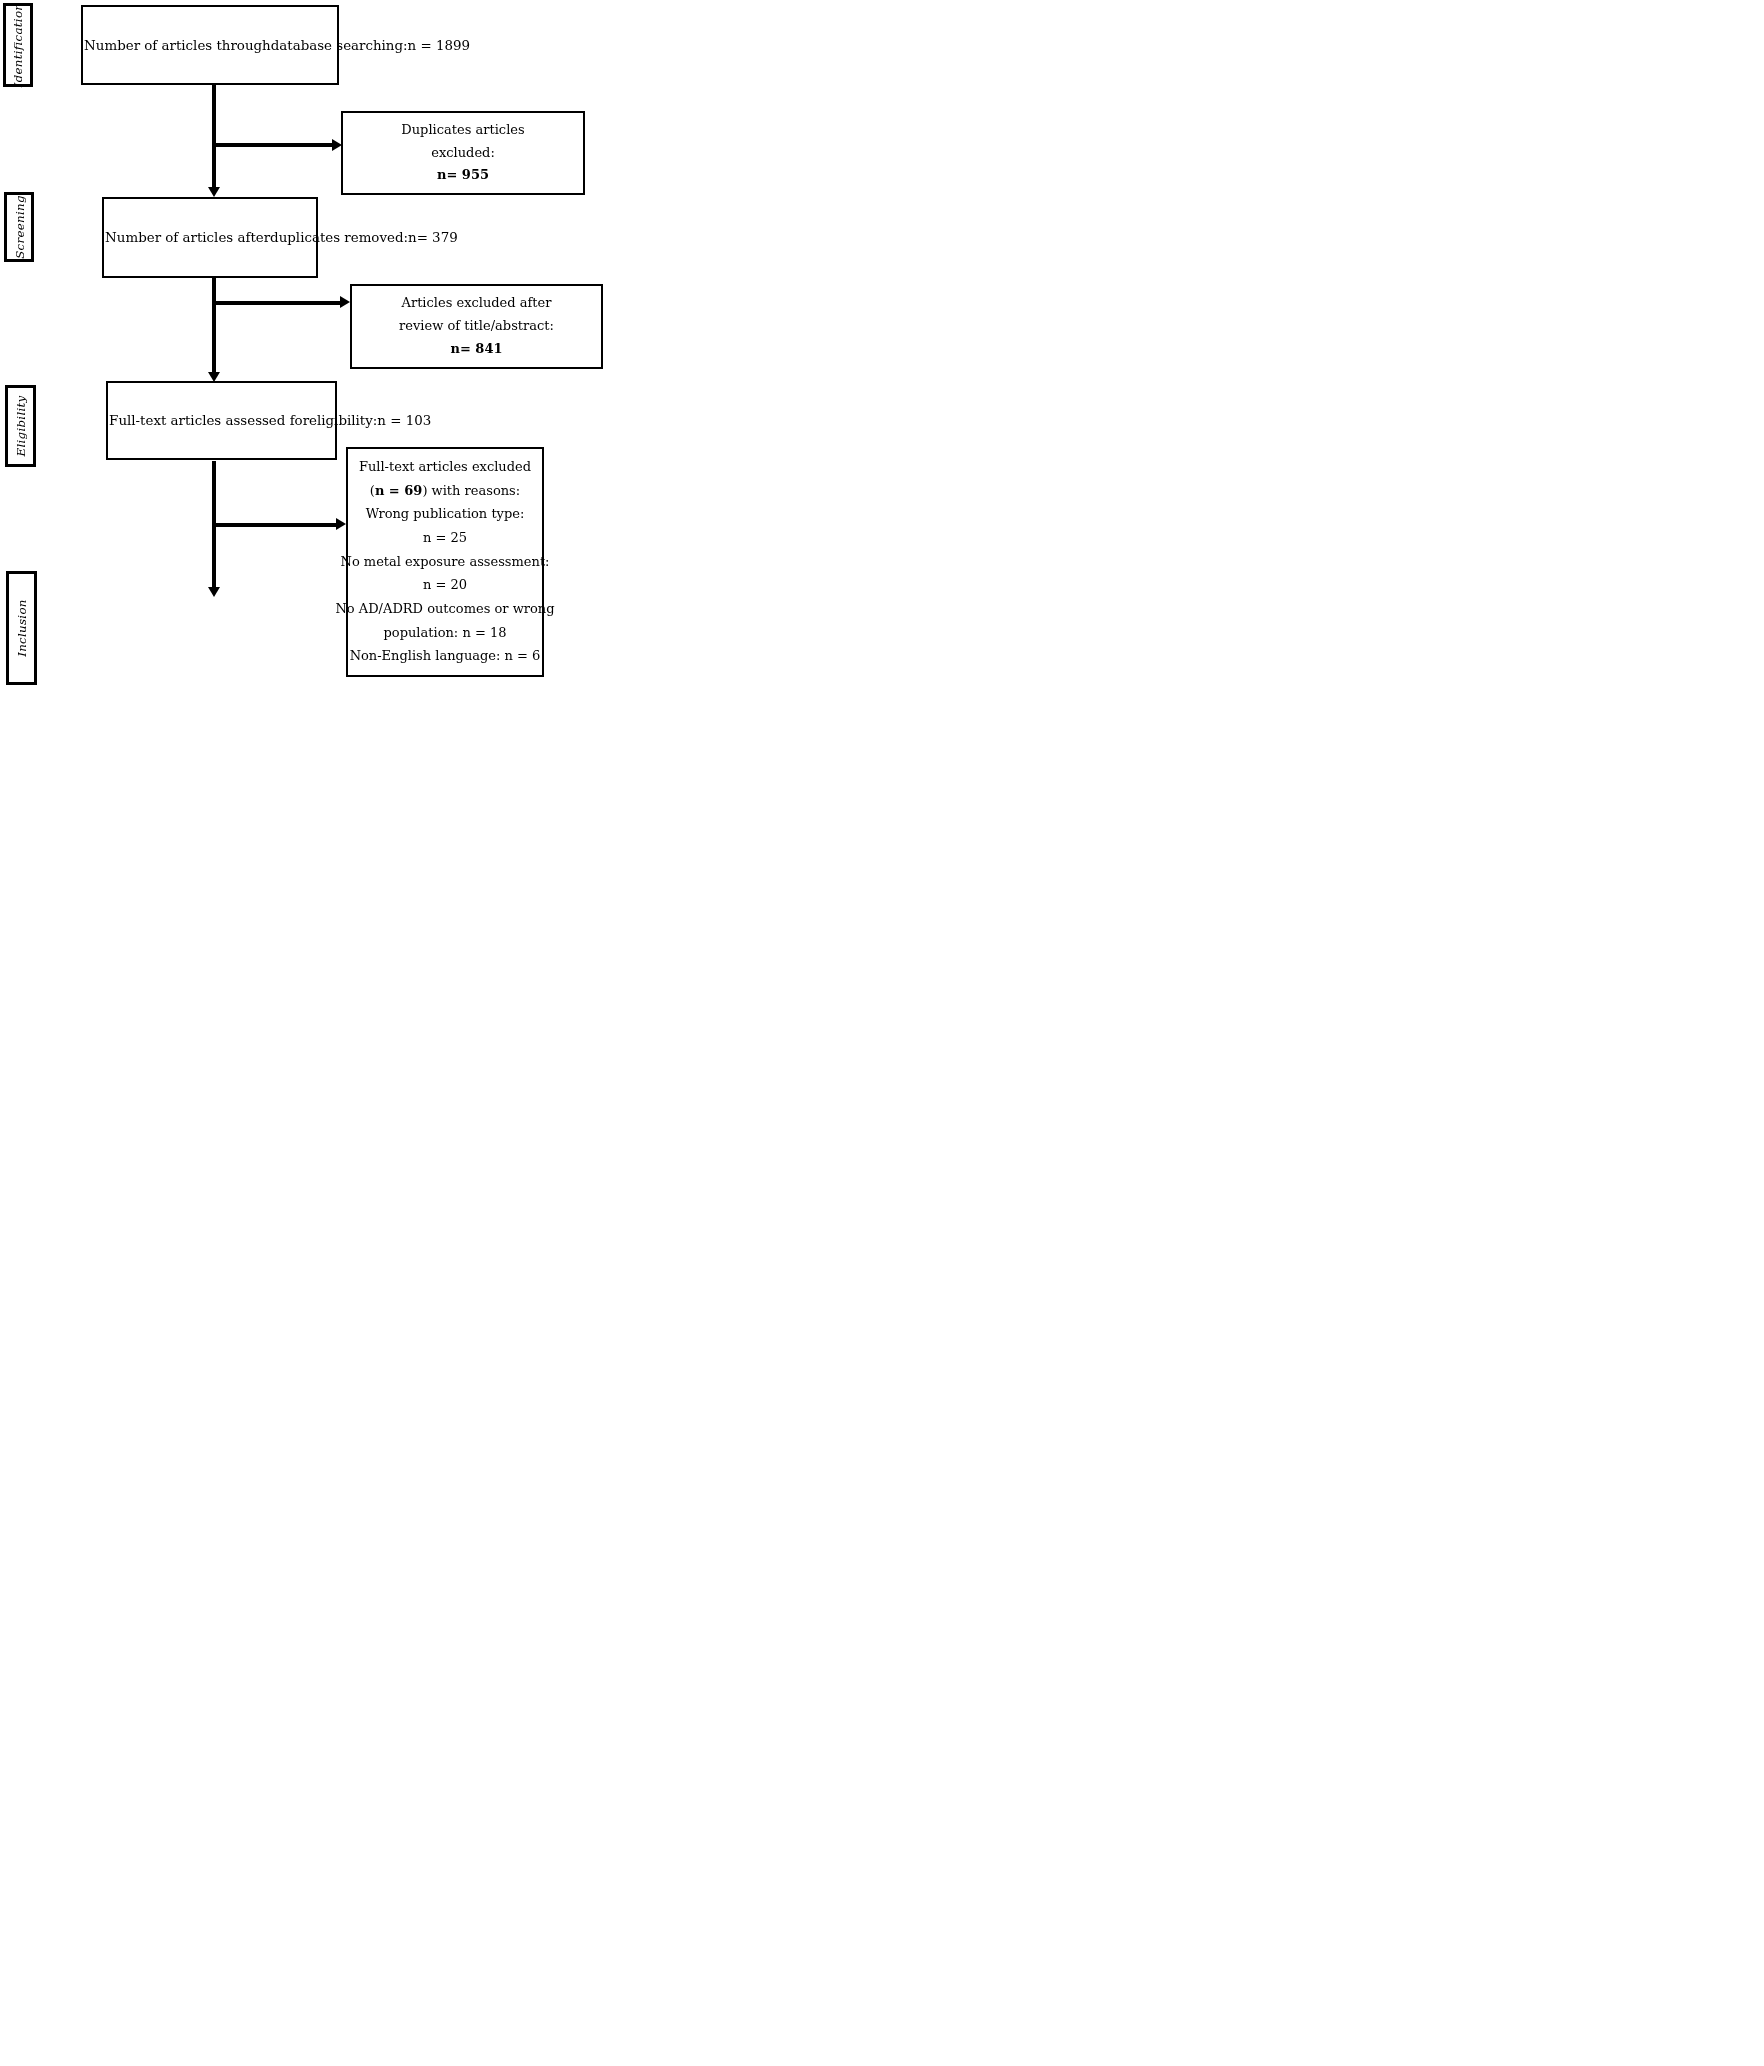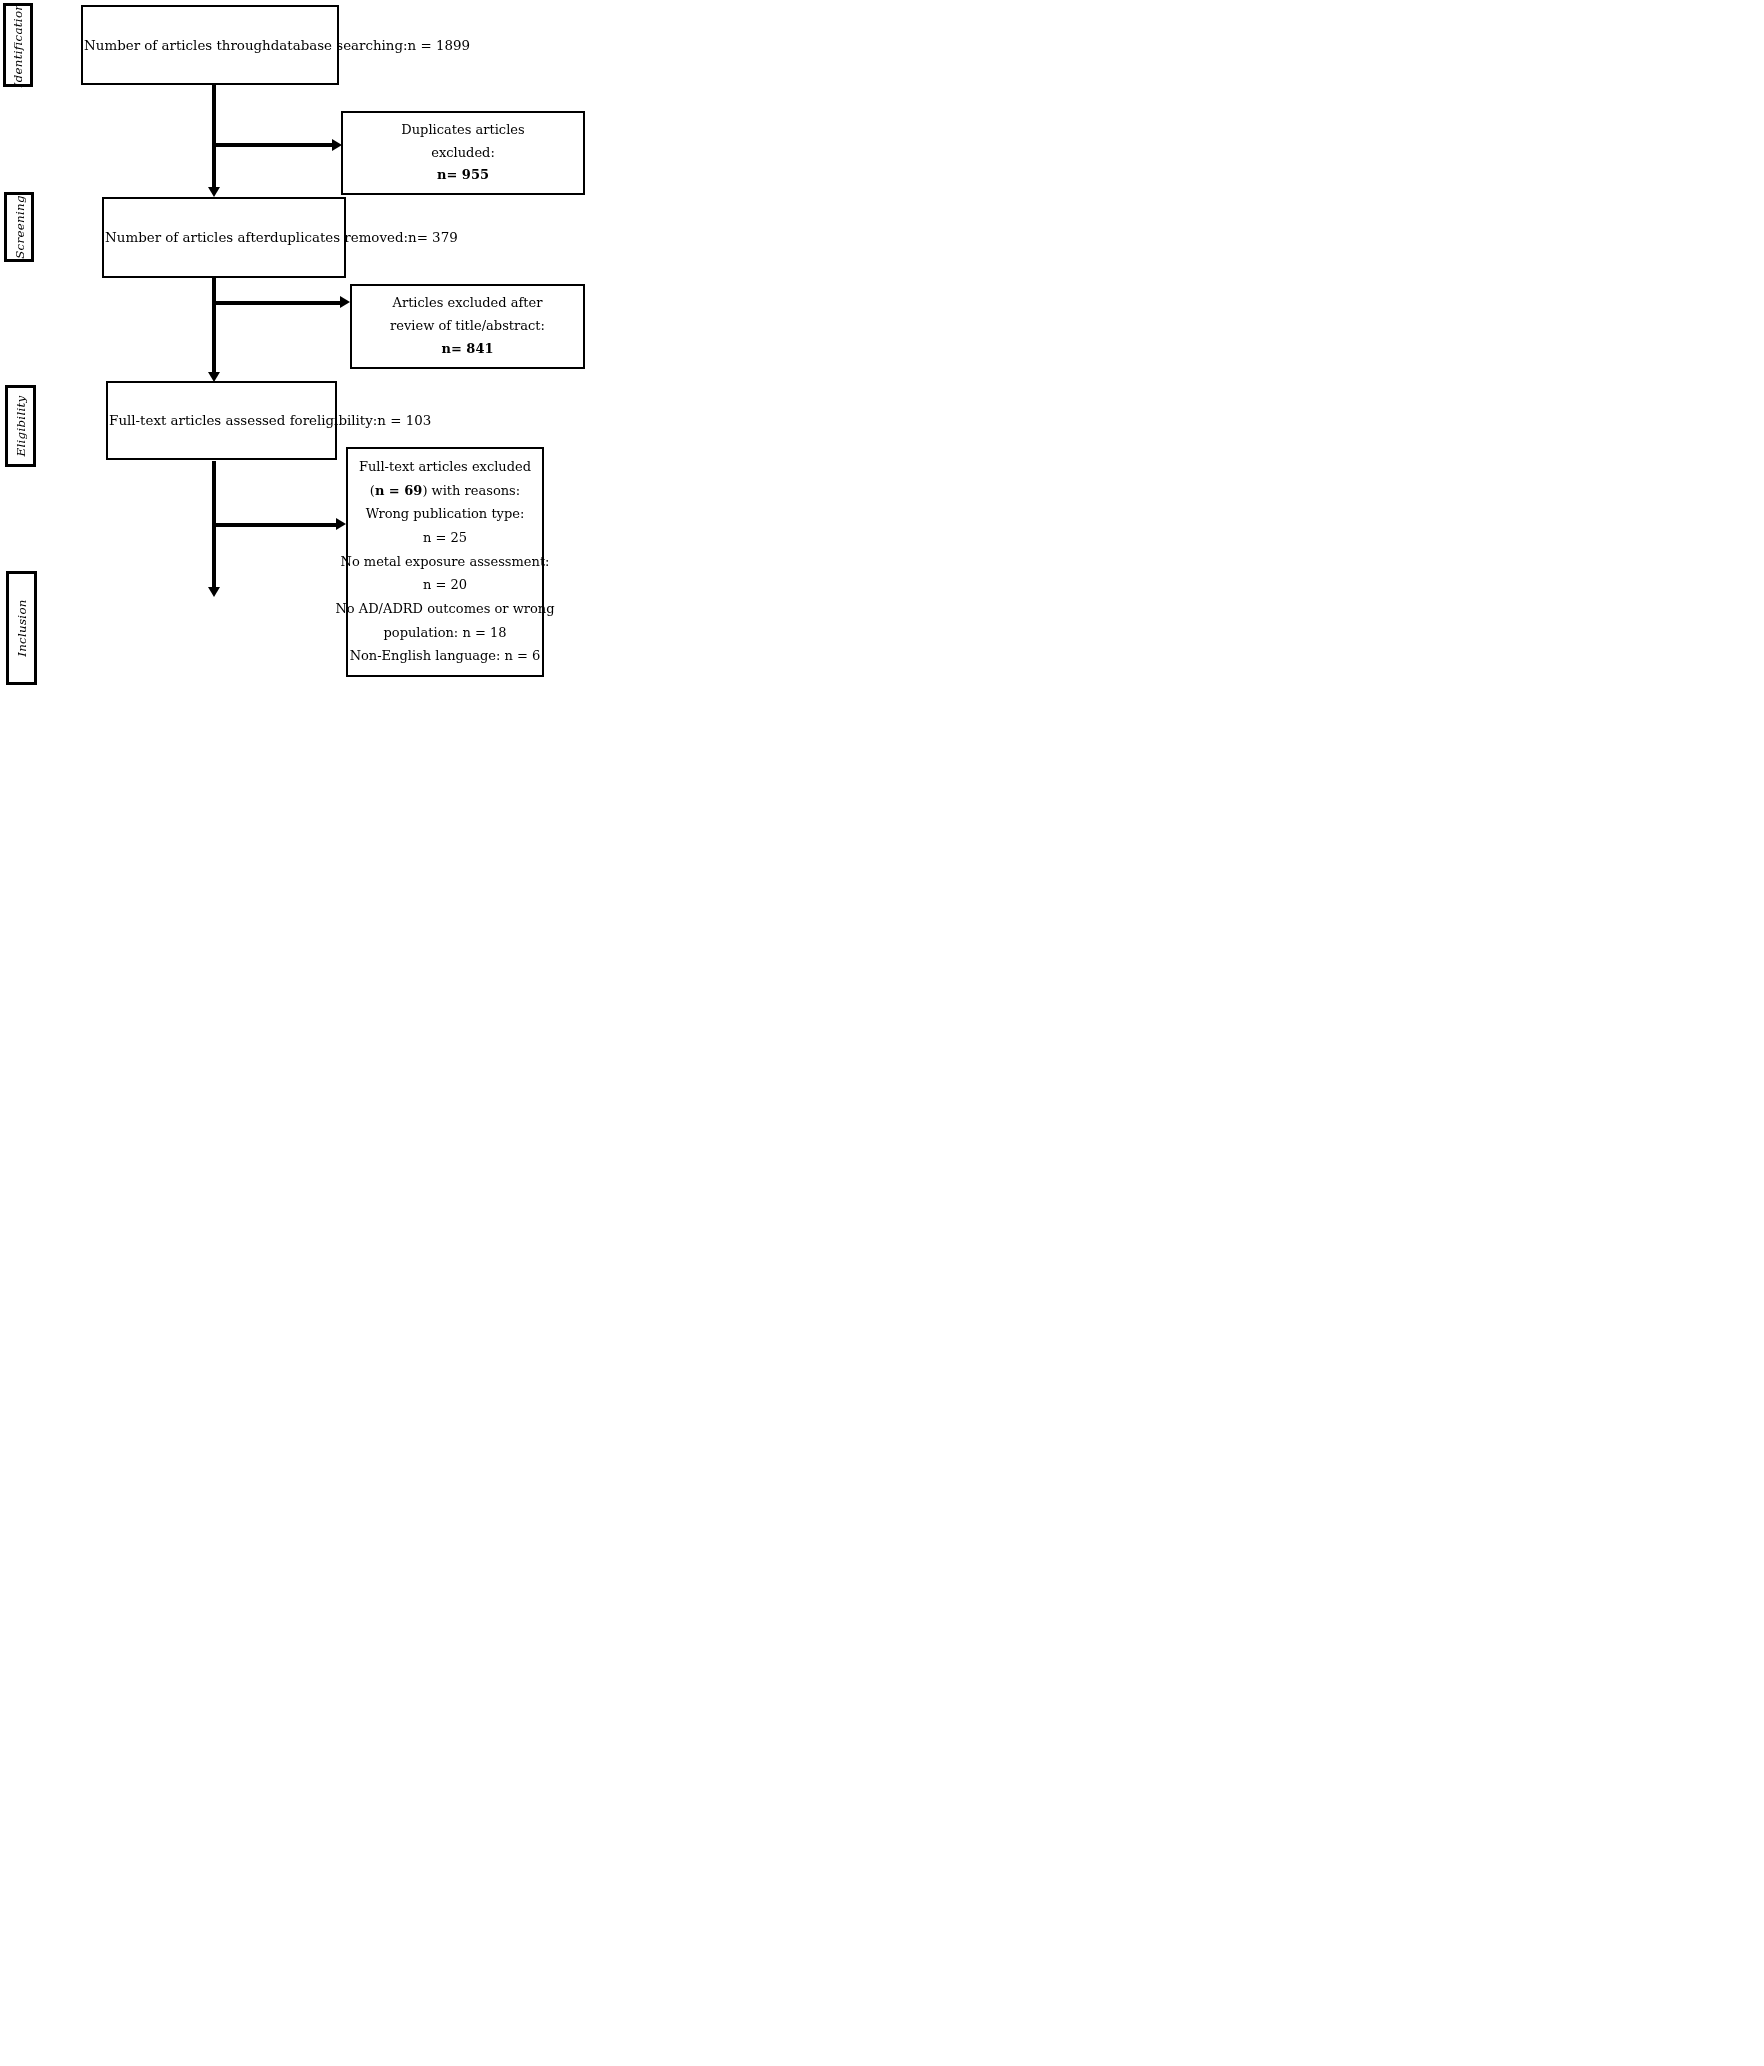--- a/index.html
+++ b/index.html
@@ -117,40 +117,40 @@
   <div class="stage-box" style="left:5.9px; top:571px; width:31px; height:114px;">
     <span class="rot">Inclusion</span>
   </div>
 
   <div class="flow-box" style="left:81px; top:5.3px; width:258px; height:80px;">
     <div class="nowrap">Number of articles through</div>
     <div class="nowrap">database searching:</div>
     <div class="count nowrap">n = 1899</div>
   </div>
 
-  <div class="flow-box" style="left:102px; top:197px; width:244px; height:81px;">
+  <div class="flow-box" style="left:102px; top:197px; width:216px; height:81px;">
     <div class="nowrap">Number of articles after</div>
     <div class="nowrap">duplicates removed:</div>
     <div class="count nowrap">n= 379</div>
   </div>
 
   <div class="flow-box" style="left:106px; top:381px; width:231px; height:79px;">
     <div class="nowrap">Full-text articles assessed for</div>
     <div class="nowrap">eligibility:</div>
     <div class="count nowrap">n = 103</div>
   </div>
 
 
   <div class="excl-box" style="left:341px; top:111px; width:244px; height:84px;">
     <div class="nowrap">Duplicates articles</div>
     <div class="nowrap">excluded:</div>
     <div class="count nowrap">n= 955</div>
   </div>
 
-  <div class="excl-box" style="left:350px; top:284px; width:235px; height:85px;">
+  <div class="excl-box" style="left:350px; top:284px; width:253px; height:85px;">
     <div class="nowrap">Articles excluded after</div>
     <div class="nowrap">review of title/abstract:</div>
     <div class="count nowrap">n= 841</div>
   </div>
 
   <div class="excl-box" style="left:346px; top:447px; width:198px; height:230px;">
     <div class="nowrap">Full-text articles excluded</div>
     <div class="nowrap"><span>(</span><span class="bold-inline">n = 69</span><span>) with reasons:</span></div>
     <div class="nowrap">Wrong publication type:</div>
     <div class="nowrap">n = 25</div>

